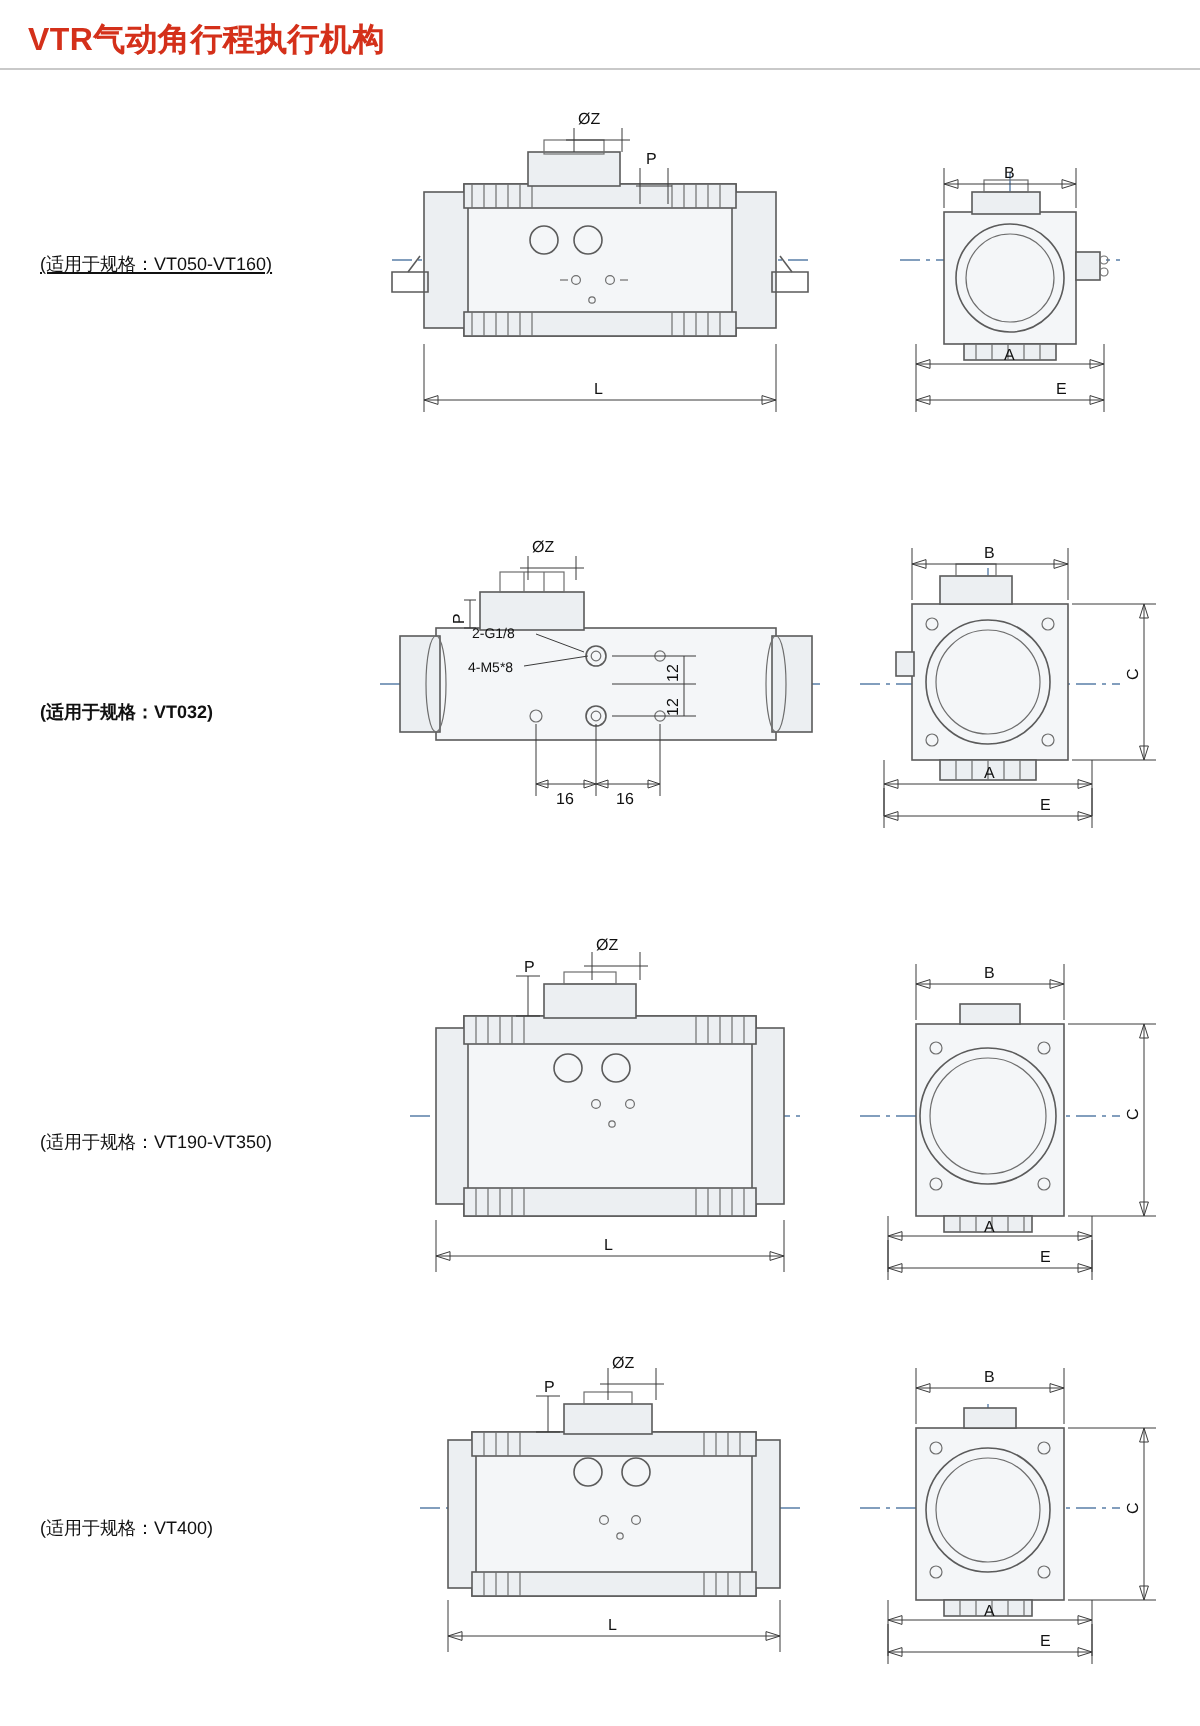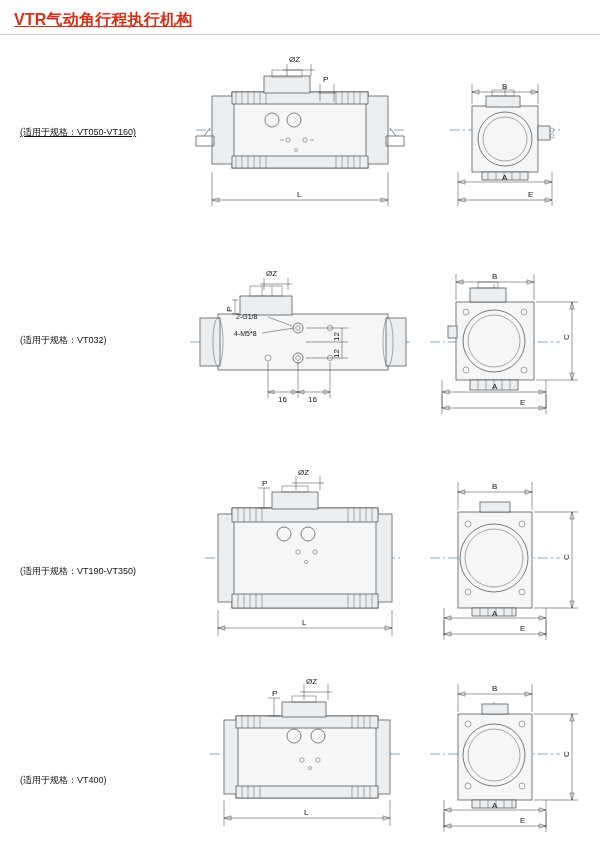--- a/index.html
+++ b/index.html
@@ -7,21 +7,21 @@
     width:600px;height:863px;
     background:#ffffff;
     font-family:"Liberation Sans","DejaVu Sans",sans-serif;
     color:#1a1a1a;
     position:relative;
     overflow:hidden;
   }
   .page-title{
     position:absolute;left:14px;top:10px;
     font-size:16px;font-weight:700;color:#d4301a;
-    letter-spacing:0.2px;white-space:nowrap;text-decoration:underline;
+    letter-spacing:0.2px;white-space:nowrap;
   }
   .title-rule{
     position:absolute;left:0;top:34px;width:600px;height:1px;background:#c9c9c9;
   }
   .row{position:absolute;left:0;width:600px;}
   .row-label{
     position:absolute;left:20px;font-size:9px;color:#111;white-space:nowrap;
   }
   svg{display:block;overflow:visible;}
   .ln{stroke:#5b5b5b;stroke-width:.8;fill:none;}
@@ -156,21 +156,21 @@
       <line class="dim" x1="552" y1="146" x2="552" y2="166"></line>
       <line class="dim" x1="458" y1="160" x2="552" y2="160"></line>
       <path class="dim" d="M458,160 l7,-2.2 v4.4 z" fill="#3b3b3b"></path>
       <path class="dim" d="M552,160 l-7,-2.2 v4.4 z" fill="#3b3b3b"></path>
       <text class="dimtxt" x="528" y="157">E</text>
     </g>
   </svg>
 </div>
 
 <div class="row" style="top:222px;height:210px;">
-  <div class="row-label" style="top:112px;">(适用于规格：VT032)</div>
+  <div class="row-label" style="top:128px;font-weight:bold;">(适用于规格：VT032)</div>
 
   <svg width="600" height="210">
 
     <g>
       <line class="cl" x1="190" y1="120" x2="410" y2="120"></line>
       <rect class="fillbody" x="218" y="92" width="170" height="56"></rect>
       <rect class="fillcap" x="200" y="96" width="20" height="48"></rect>
       <rect class="fillcap" x="386" y="96" width="20" height="48"></rect>
       <ellipse class="ln2" cx="218" cy="120" rx="5" ry="24"></ellipse>
       <ellipse class="ln2" cx="388" cy="120" rx="5" ry="24"></ellipse>
@@ -391,21 +391,21 @@
       <line class="dim" x1="546" y1="174" x2="546" y2="194"></line>
       <line class="dim" x1="444" y1="188" x2="546" y2="188"></line>
       <path class="dim" d="M444,188 l7,-2.2 v4.4 z" fill="#3b3b3b"></path>
       <path class="dim" d="M546,188 l-7,-2.2 v4.4 z" fill="#3b3b3b"></path>
       <text class="dimtxt" x="520" y="185">E</text>
     </g>
   </svg>
 </div>
 
 <div class="row" style="top:662px;height:195px;">
-  <div class="row-label" style="top:112px;">(适用于规格：VT400)</div>
+  <div class="row-label" style="top:96px;">(适用于规格：VT400)</div>
 
   <svg width="600" height="195">
 
     <g>
       <line class="cl" x1="210" y1="92" x2="400" y2="92"></line>
       <rect class="fillbody" x="236" y="54" width="142" height="82"></rect>
       <rect class="fillcap" x="224" y="58" width="14" height="74"></rect>
       <rect class="fillcap" x="376" y="58" width="14" height="74"></rect>
       <rect class="fillcap" x="236" y="54" width="142" height="12"></rect>
       <rect class="fillcap" x="236" y="124" width="142" height="12"></rect>

